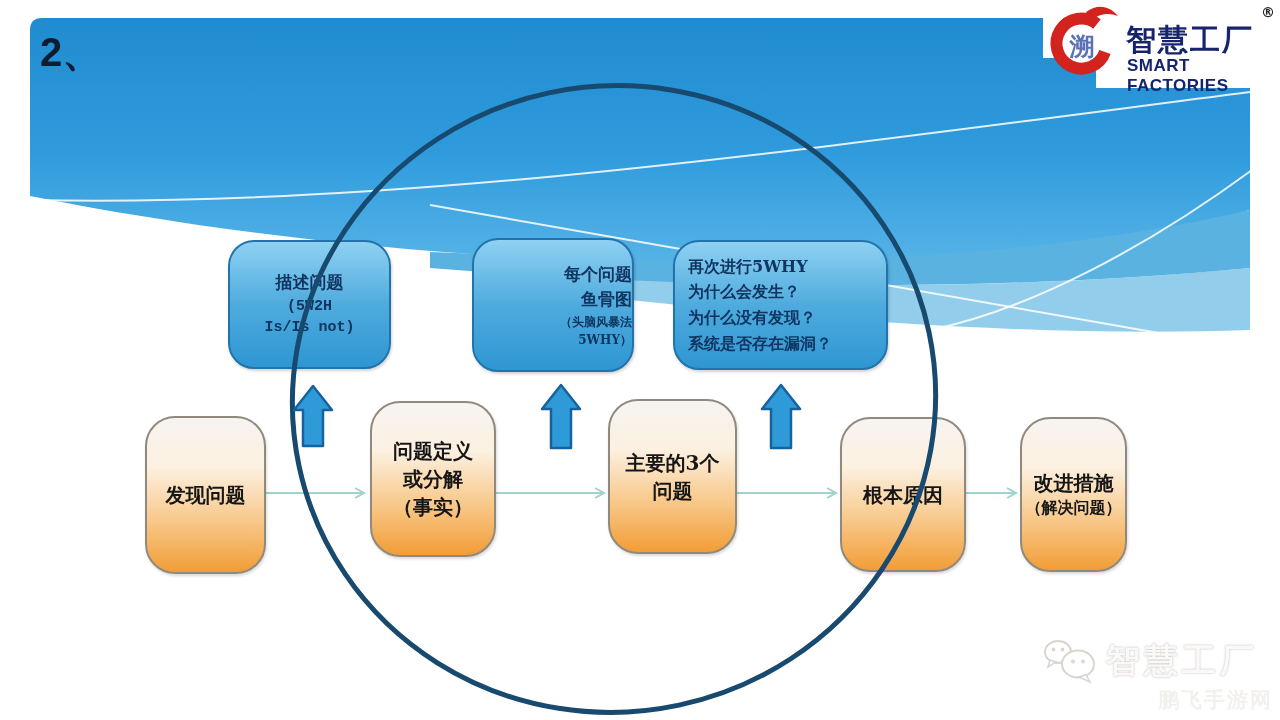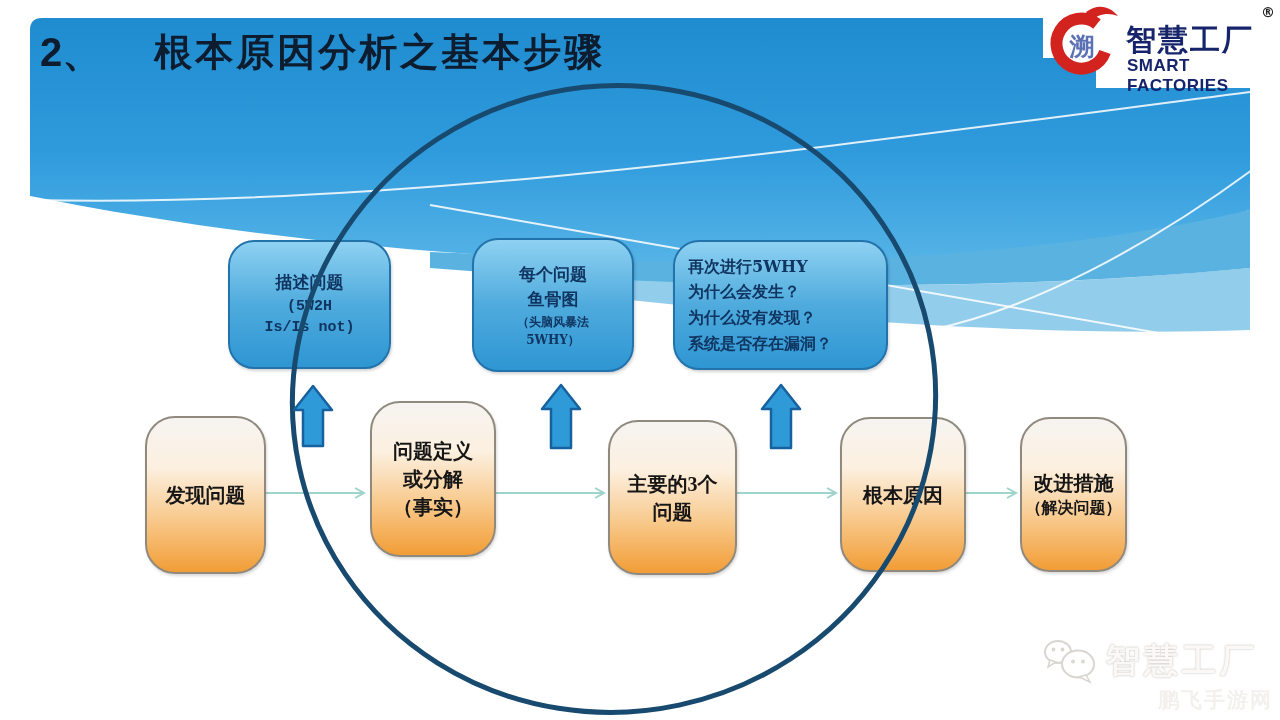--- a/index.html
+++ b/index.html
@@ -74,21 +74,20 @@
 
     <g stroke="rgba(255,255,255,0.85)" stroke-width="2" fill="none">
       <path d="M 30 200 C 400 208 800 150 1250 92"></path>
       <path d="M 430 205 C 720 258 1000 305 1210 342"></path>
       <path d="M 930 330 C 1030 310 1150 245 1252 170"></path>
     </g>
   </svg>
 
   <div class="abs title-bar">
     <span class="title-num">2、</span>
-    <span class="title-text">根本原因分析之基本步骤</span>
   </div>
 
   <div class="abs brand-white-a"></div>
   <div class="abs brand-white-b"></div>
   <svg class="abs brand-panel" style="left:1046px;top:2px;z-index:46" width="78" height="80" viewBox="0 0 78 80">
     <circle cx="36" cy="44" r="28" fill="#ffffff"></circle>
     <path d="M 51 22 A 25 25 0 1 0 59 50" fill="none" stroke="#d3231f" stroke-width="12"></path>
     <path d="M 40 10 C 52 1 64 4 72 14 C 62 10 52 12 45 19 Z" fill="#d3231f"></path>
     <text x="36" y="53" text-anchor="middle" font-size="25" font-weight="bold" fill="#4059a8" opacity="0.85" font-family="DejaVu Serif,serif">溯</text>
   </svg>
@@ -108,21 +107,21 @@
       <path d="M 1007 488 L 1016 493 L 1007 498"></path>
     </g>
   </svg>
 
   <div class="abs topbox" style="left:228px;top:240px;width:159px;height:125px;">
     <span class="cjk">描述问题</span>
     <span class="latin">(5W2H</span>
     <span class="latin">Is/Is not)</span>
   </div>
 
-  <div class="abs topbox" style="left:472px;top:238px;width:158px;height:130px;">
+  <div class="abs topbox" style="left:472px;top:238px;width:158px;height:130px;align-items:flex-end;">
     <span class="cjk">每个问题</span>
     <span class="cjk">鱼骨图</span>
     <span class="cjk" style="font-size:12px">（头脑风暴法</span>
     <span class="cjk" style="font-size:12px">5WHY）</span>
   </div>
 
   <div class="abs topbox left-align" style="left:673px;top:240px;width:215px;height:130px;">
     <span class="cjk">再次进行5WHY</span>
     <span class="cjk">为什么会发生？</span>
     <span class="cjk">为什么没有发现？</span>
@@ -132,21 +131,21 @@
   <div class="abs flowbox" style="left:133px;top:416px;width:117px;height:154px;margin-left:12px;">
     <span class="ln">发现问题</span>
   </div>
 
   <div class="abs flowbox" style="left:370px;top:401px;width:122px;height:152px;">
     <span class="ln">问题定义</span>
     <span class="ln">或分解</span>
     <span class="ln">（事实）</span>
   </div>
 
-  <div class="abs flowbox" style="left:608px;top:420px;width:125px;height:151px;font-family:Liberation Serif, serif;">
+  <div class="abs flowbox" style="left:608px;top:399px;width:125px;height:151px;">
     <span class="ln">主要的3个</span>
     <span class="ln">问题</span>
   </div>
 
   <div class="abs flowbox" style="left:840px;top:417px;width:122px;height:151px;text-align:center;">
     <span class="ln">根本原因</span>
   </div>
 
   <div class="abs flowbox" style="left:1020px;top:417px;width:103px;height:151px;">
     <span class="ln">改进措施</span>

